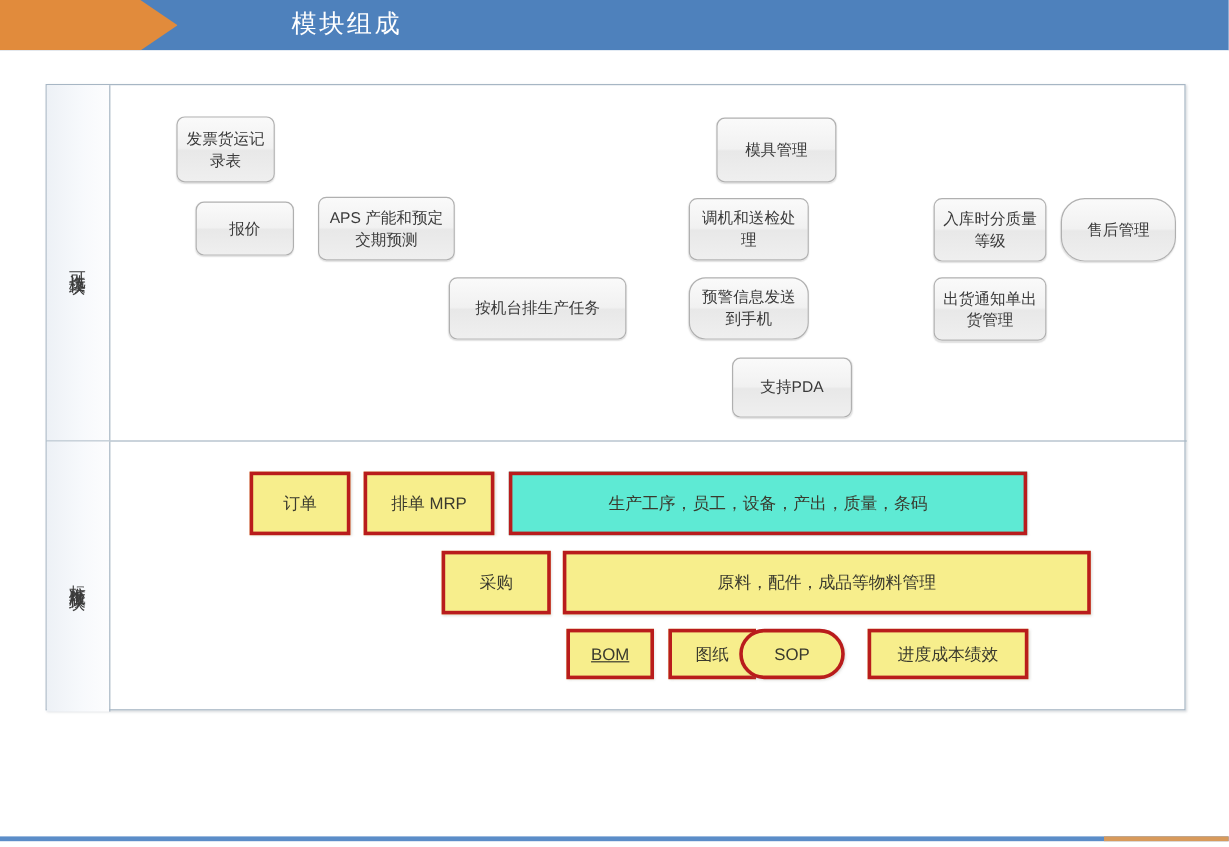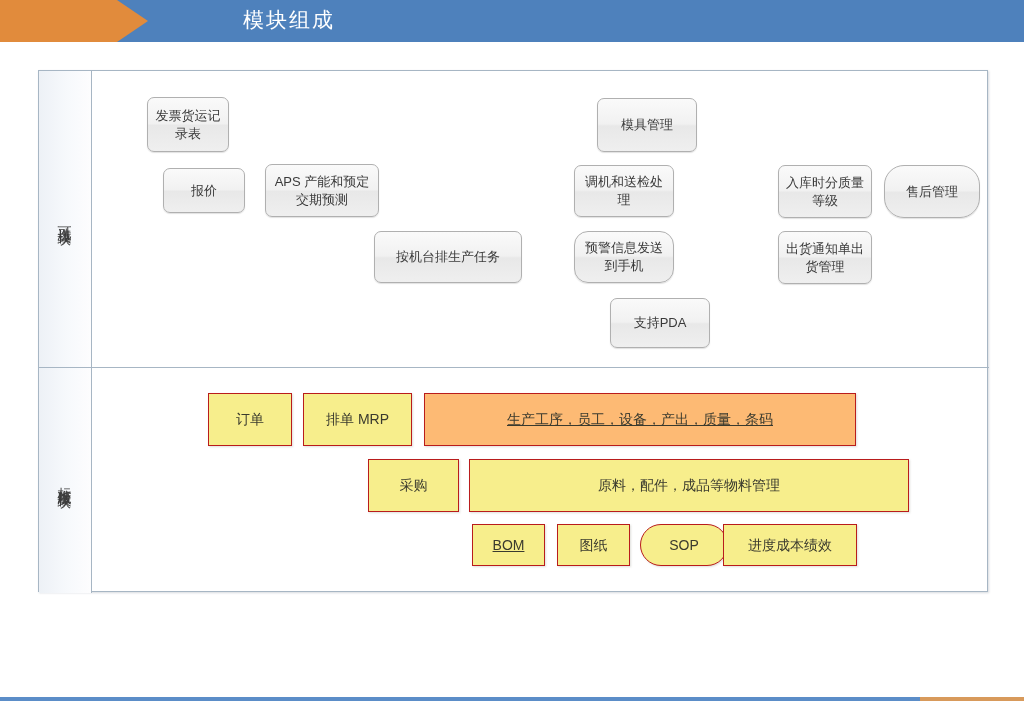--- a/index.html
+++ b/index.html
@@ -97,34 +97,34 @@
     text-align: center;
     font-size: 13px;
     line-height: 18px;
     color: #3A3A3A;
     padding: 2px 4px;
   }
 
   
   .flat-box {
     position: absolute;
-    border: 1px solid #b91c1c;
+    border: 3px solid #b91c1c;
     box-sizing: border-box;
     display: flex;
     align-items: center;
     justify-content: center;
     text-align: center;
     font-size: 14px;
     line-height: 19px;
     color: #3A3A2E;
     box-shadow: 1px 1px 2px rgba(150,150,140,0.3);
     padding: 2px 4px;
   }
   .flat-box.yellow { background: #F7EE8C; }
-  .flat-box.salmon { background: #fdba74; text-decoration: underline; }
+  .flat-box.salmon { background: #5eead4; }
 
   
   #footer-bar {
     position: absolute;
     left: 0; top: 697px;
     width: 1024px; height: 4px;
     background: #5B8DC8;
   }
   #footer-accent {
     position: absolute;
@@ -169,17 +169,17 @@
 <div class="gray-box" style="left: 884px; top: 165px; width: 96px; height: 53px; border-radius: 20px;">售后管理</div>
 <div class="gray-box" style="left: 778px; top: 231px; width: 94px; height: 53px;">出货通知单出货管理</div>
 
 <div class="flat-box yellow" style="left: 208px; top: 393px; width: 84px; height: 53px;">订单</div>
 <div class="flat-box yellow" style="left: 303px; top: 393px; width: 109px; height: 53px;">排单 MRP</div>
 <div class="flat-box salmon" style="left: 424px; top: 393px; width: 432px; height: 53px;">生产工序，员工，设备，产出，质量，条码</div>
 <div class="flat-box yellow" style="left: 368px; top: 459px; width: 91px; height: 53px;">采购</div>
 <div class="flat-box yellow" style="left: 469px; top: 459px; width: 440px; height: 53px;">原料，配件，成品等物料管理</div>
 <div class="flat-box yellow" style="left: 472px; top: 524px; width: 73px; height: 42px; text-decoration: underline;">BOM</div>
 <div class="flat-box yellow" style="left: 557px; top: 524px; width: 73px; height: 42px;">图纸</div>
-<div class="flat-box yellow" style="left: 640px; top: 524px; width: 88px; height: 42px; border-radius: 21px;">SOP</div>
+<div class="flat-box yellow" style="left: 616px; top: 524px; width: 88px; height: 42px; border-radius: 21px;">SOP</div>
 <div class="flat-box yellow" style="left: 723px; top: 524px; width: 134px; height: 42px;">进度成本绩效</div>
 
 <div id="footer-bar" style="background: rgb(91, 141, 200);"></div>
 <div id="footer-accent" style="background: rgb(216, 154, 91);"></div>
 
 </body></html>

